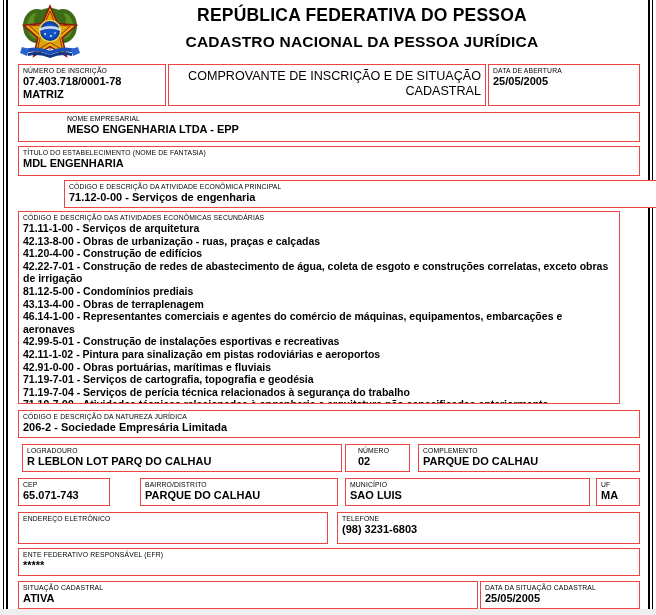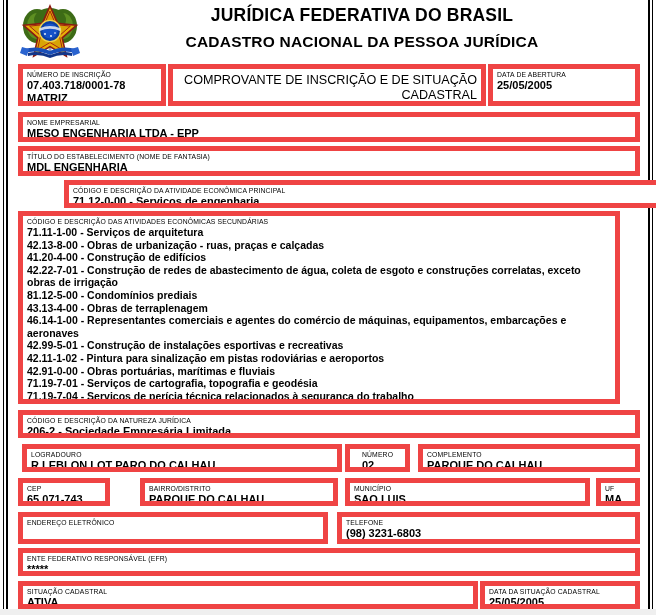--- a/index.html
+++ b/index.html
@@ -86,21 +86,21 @@
     font-weight: bold;
     letter-spacing: 0.2px;
     margin-top: 8px;
     line-height: 18px;
     white-space: nowrap;
   }
 
   
   .box {
     position: absolute;
-    border: 5px solid #ef4444;
+    border: 1px solid #ef4444;
     background: #fff;
     overflow: hidden;
   }
   .lbl {
     font-size: 6.8px;
     line-height: 8px;
     letter-spacing: 0.15px;
     padding: 2px 0 0 4px;
     white-space: nowrap;
     color: #000;
@@ -184,41 +184,41 @@
 
         <path d="M4 45 Q18 41 30 47 Q42 41 56 45 L56 49 Q42 45 30 51 Q18 45 4 49 Z" fill="#1a4fb8"></path>
         <path d="M8 49 Q19 46 30 51 Q41 46 52 49 L52 52 Q41 49 30 54 Q19 49 8 52 Z" fill="#12368a"></path>
 
         <polygon points="2,43 9,45 7,52 0,49" fill="#2a63cf"></polygon>
         <polygon points="58,43 51,45 53,52 60,49" fill="#2a63cf"></polygon>
       </svg>
     </div>
 
     <div id="header-titles">
-      <div class="title-line1">JURÍDICA FEDERATIVA DO BRASIL</div>
+      <div class="title-line1">REPÚBLICA FEDERATIVA DO PESSOA</div>
       <div class="title-line2">CADASTRO NACIONAL DA PESSOA JURÍDICA</div>
     </div>
   </div>
 
   <div class="box" style="left:18px; top:64px; width:148px; height:42px;">
     <div class="lbl">NÚMERO DE INSCRIÇÃO</div>
     <div class="val">07.403.718/0001-78</div>
     <div class="val">MATRIZ</div>
   </div>
 
   <div class="box" id="banner-box">
     <div class="banner-text">COMPROVANTE DE INSCRIÇÃO E DE SITUAÇÃO CADASTRAL</div>
   </div>
 
   <div class="box" style="left:488px; top:64px; width:152px; height:42px;">
     <div class="lbl">DATA DE ABERTURA</div>
     <div class="val">25/05/2005</div>
   </div>
 
-  <div class="box" style="left:18px; top:112px; width:622px; height:30px;">
+  <div class="box" style="left:18px; top:112px; width:622px; height:30px;padding-left:44px;">
     <div class="lbl">NOME EMPRESARIAL</div>
     <div class="val">MESO ENGENHARIA LTDA - EPP</div>
   </div>
 
   <div class="box" style="left:18px; top:146px; width:622px; height:30px;">
     <div class="lbl">TÍTULO DO ESTABELECIMENTO (NOME DE FANTASIA)</div>
     <div class="val">MDL ENGENHARIA</div>
   </div>
 
   <div class="box" style="left:18px; top:180px; width:634px; height:28px;margin-left:46px;">

